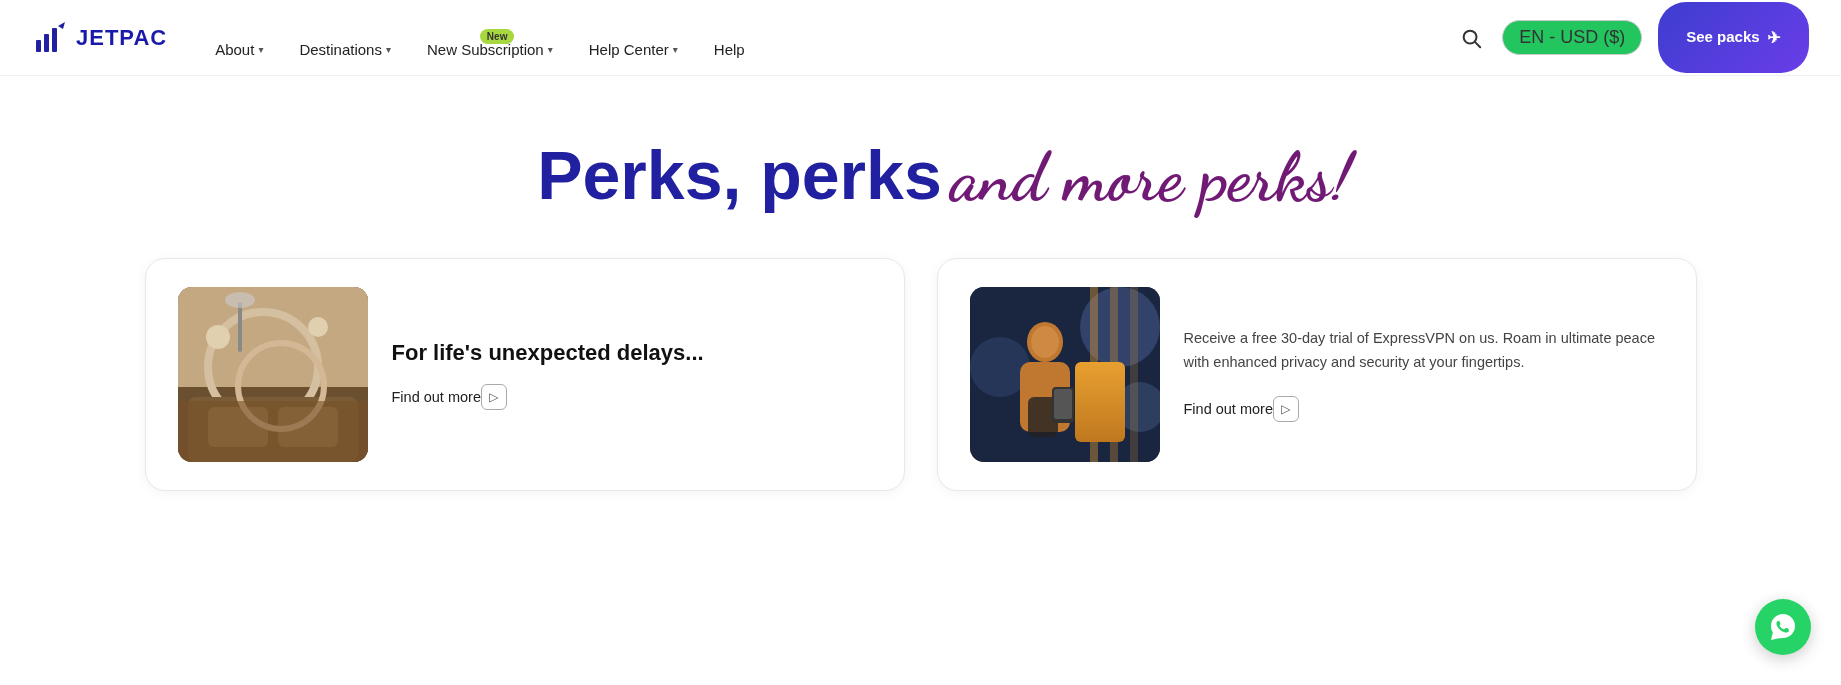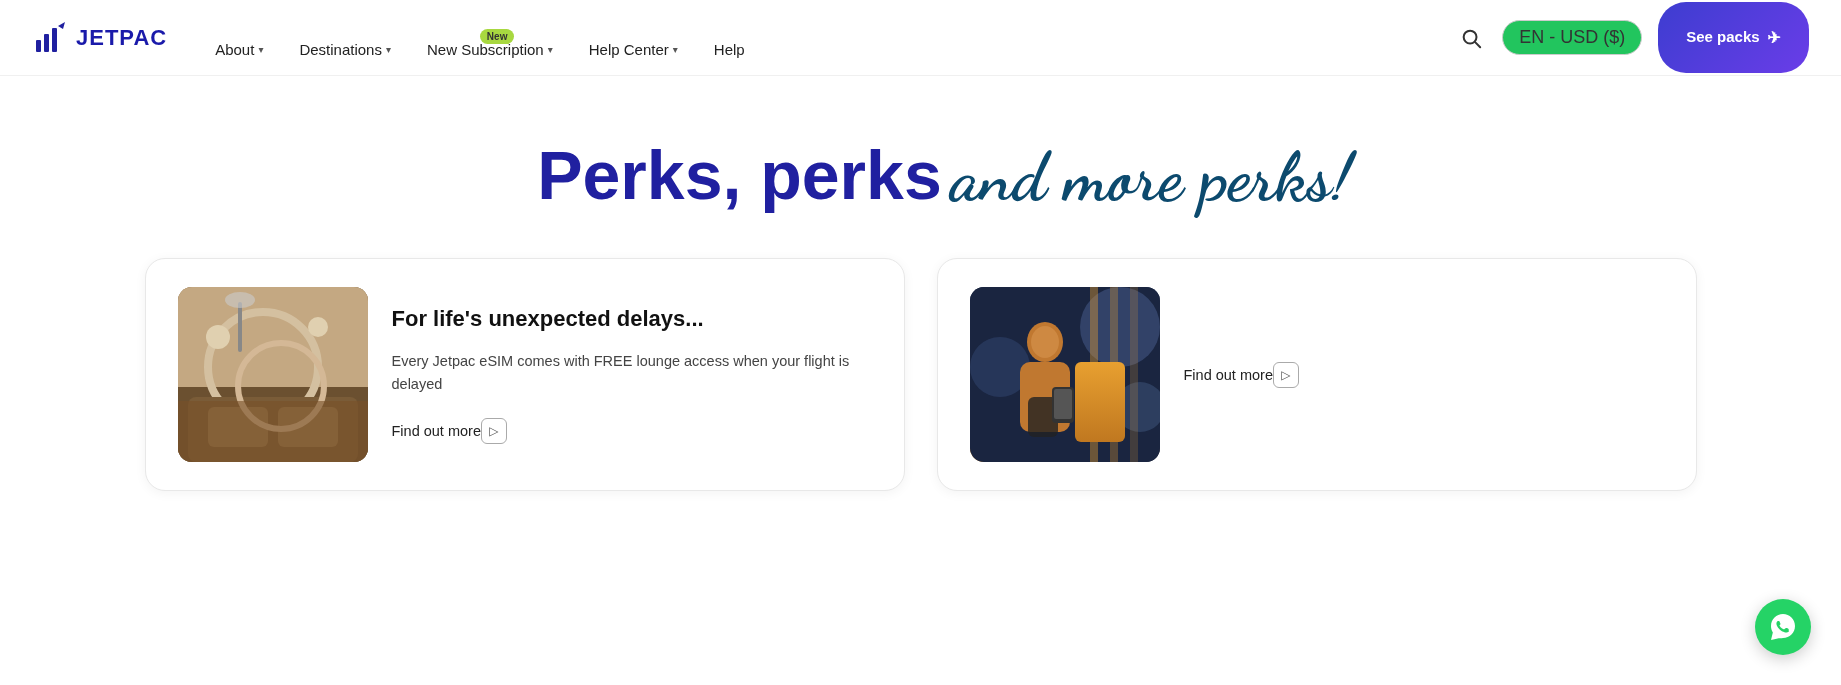--- a/index.html
+++ b/index.html
@@ -118,21 +118,21 @@
     .hero-title {
       font-size: 68px;
       font-weight: 900;
       color: #2020a0;
       display: inline;
       font-family: -apple-system, BlinkMacSystemFont, 'Segoe UI', sans-serif;
       margin-left: 48px;
     }
     .hero-title-cursive {
       font-size: 68px;
-      color: #0c4a6e;
+      color: #701a75;
       font-family: 'Dancing Script', 'Brush Script MT', cursive;
       font-weight: 700;
       display: inline;
     }
 
     
     .cards-row {
       display: flex;
       gap: 32px;
       padding: 0 32px 32px;
@@ -327,21 +327,20 @@
         <rect x="30" y="120" width="60" height="40" rx="6" fill="#9a7a50"></rect>
         <rect x="100" y="120" width="60" height="40" rx="6" fill="#9a7a50"></rect>
         <circle cx="40" cy="50" r="12" fill="#e0d0b0"></circle>
         <circle cx="140" cy="40" r="10" fill="#e0d0b0"></circle>
         <rect x="60" y="15" width="4" height="50" fill="#888" rx="2"></rect>
         <ellipse cx="62" cy="13" rx="15" ry="8" fill="#ccc" opacity="0.6"></ellipse>
       </svg>
     </div>
     <div class="card-content">
       <h2 class="card-title">For life's unexpected delays...</h2>
-      <p class="card-desc">Every Jetpac eSIM comes with FREE lounge access when your flight is delayed</p>
       <div class="find-more-link">
         <span>Find out more</span>
         <div class="arrow-box">▷</div>
       </div>
     </div>
   </div>
 
   <div class="card">
     <div class="card-img card-img-security">
 
@@ -360,20 +359,21 @@
         <rect x="50" y="75" width="50" height="70" rx="10" fill="#c07830"></rect>
         <rect x="58" y="110" width="30" height="40" rx="6" fill="#222" opacity="0.8"></rect>
 
         <rect x="82" y="100" width="22" height="36" rx="4" fill="#333"></rect>
         <rect x="84" y="102" width="18" height="30" rx="2" fill="#555"></rect>
 
         <ellipse cx="75" cy="55" rx="14" ry="16" fill="#d4904a" opacity="0.7"></ellipse>
       </svg>
     </div>
     <div class="card-content">
+      <p class="card-desc">Receive a free 30-day trial of ExpressVPN on us. Roam in ultimate peace with enhanced privacy and security at your fingertips.</p>
       <div class="find-more-link">
         <span>Find out more</span>
         <div class="arrow-box">▷</div>
       </div>
     </div>
   </div>
 </div>
 
 <div class="whatsapp-fab" aria-label="WhatsApp chat">
   <svg width="32" height="32" viewBox="0 0 32 32" fill="white">

